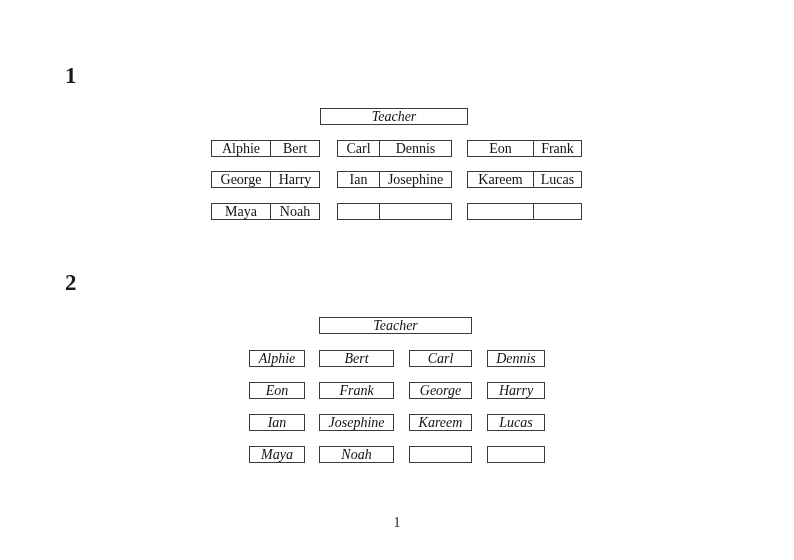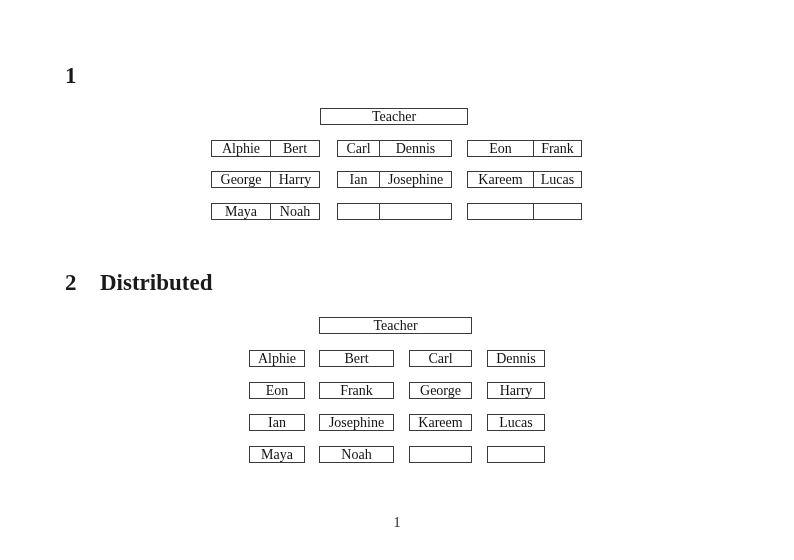--- a/index.html
+++ b/index.html
@@ -29,20 +29,21 @@
     border: 1px solid #3a3a3a;
     background: #ffffff;
     font-size: 14px;
     line-height: 1;
     color: #111111;
   }
   .box {
     display: flex;
     align-items: center;
     justify-content: center;
+    font-style: italic;
   }
   .box2 { display: flex; }
   .cell {
     box-sizing: border-box;
     height: 100%;
     display: flex;
     align-items: center;
     justify-content: center;
   }
   .cB { flex: 1; border-left: 1px solid #3a3a3a; }
@@ -117,21 +118,20 @@
     <span class="cell cA"></span>
     <span class="cell cB"></span>
   </div>
   <div class="box2 cl-g3 cl-r3">
     <span class="cell cA"></span>
     <span class="cell cB"></span>
   </div>
 
   <div class="heading" style="top:271px">
     <span class="sec-num">2</span>
-    <span class="sec-title">Distributed</span>
   </div>
 
   <div class="box teacher-d">Teacher</div>
 
   <div class="box d-c1 d-r1">Alphie</div>
   <div class="box d-c2 d-r1">Bert</div>
   <div class="box d-c3 d-r1">Carl</div>
   <div class="box d-c4 d-r1">Dennis</div>
 
   <div class="box d-c1 d-r2">Eon</div>

